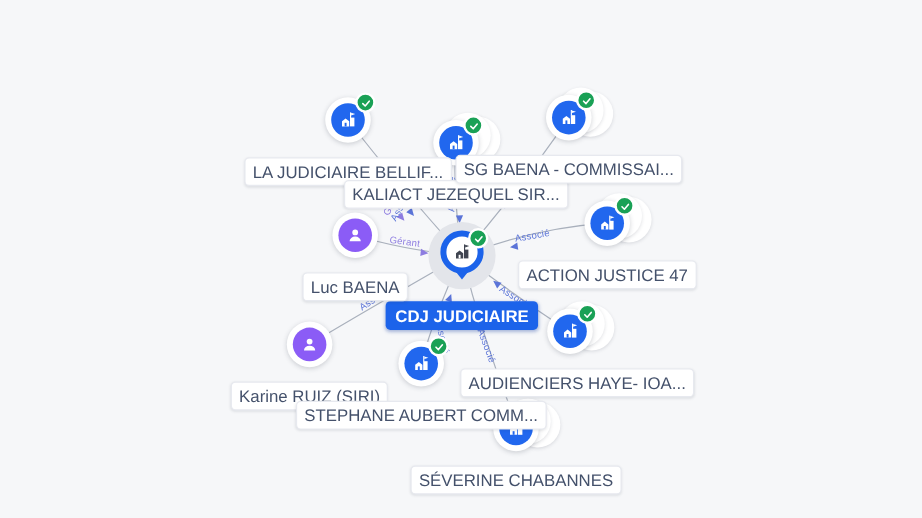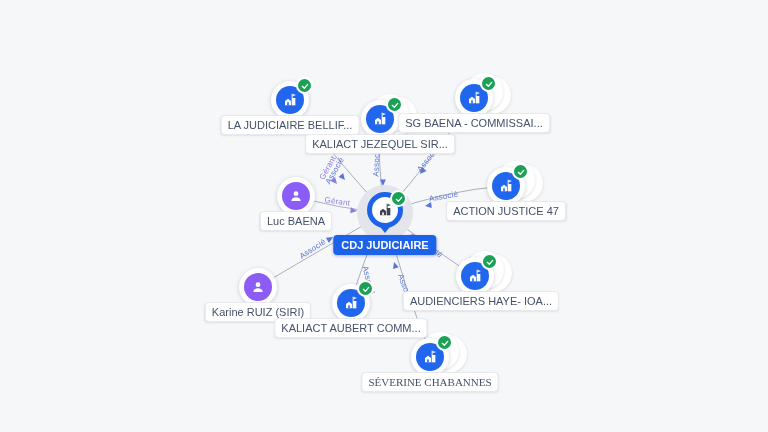--- a/index.html
+++ b/index.html
@@ -23,22 +23,22 @@
   .stack{position:absolute;width:38px;height:38px;border-radius:50%;background:#fff;
          box-shadow:0 1px 3px rgba(40,50,70,.15);transform:translate(-50%,-50%);}
   .inner{width:28px;height:28px;border-radius:50%;display:flex;align-items:center;justify-content:center;}
   .inner.company{background:var(--company-color,#2167ee);}
   .inner.person{background:var(--person-color,#8b5cf6);}
   .badge{position:absolute;top:-4px;right:-4px;width:13px;height:13px;border-radius:50%;
          background:var(--badge-color,#1aa156);border:2px solid #fff;
          display:flex;align-items:center;justify-content:center;z-index:3;}
   .chip{position:absolute;transform:translateX(-50%);white-space:nowrap;
         background:#fff;border:1px solid #e7e9ef;border-radius:4px;
-        padding:3px 6px;font-size:11px;color:var(--chip-text-color,#44516b);
-        box-shadow:0 1px 2px rgba(40,50,70,.10);z-index:4;cursor:pointer;}
+        padding:3px 6px;font-size:14px;color:var(--chip-text-color,#44516b);
+        box-shadow:0 1px 2px rgba(40,50,70,.10);z-index:4;cursor:pointer;margin-top:16px;}
   .chip.central{background:var(--central-label-bg,#1c63ea);color:#fff;font-weight:bold;
         border:none;padding:4px 8px;box-shadow:0 1px 3px rgba(20,60,160,.35);}
   .halo{position:absolute;width:56px;height:56px;border-radius:50%;
         background:#e3e5ea;transform:translate(-50%,-50%);}
   .pin-circle{position:absolute;width:26px;height:26px;border-radius:50%;background:#fff;
         border:5px solid var(--central-label-bg,#1c63ea);transform:translate(-50%,-50%);
         display:flex;align-items:center;justify-content:center;z-index:2;}
   .pin-tip{position:absolute;width:0;height:0;transform:translateX(-50%);
         border-left:8px solid transparent;border-right:8px solid transparent;
         border-top:10px solid var(--central-label-bg,#1c63ea);z-index:1;}
@@ -227,21 +227,21 @@
      </g>
    </svg>
           </div>
           <div class="badge">
             <svg width="8" height="8" viewBox="0 0 24 24">
      <polyline points="4,13 10,19 20,7" fill="none" stroke="#ffffff" stroke-width="4" stroke-linecap="round" stroke-linejoin="round"></polyline>
    </svg>
           </div>
         </div>
       </div>
-      <div class="chip" style="left: 351px; top: 318px;">KALIACT AUBERT COMM...</div>
+      <div class="chip" style="left: 351px; top: 318px;">STEPHANE AUBERT COMM...</div>
       <div class="node" style="left: 475px; top: 276px;">
         <div class="stack" style="left: 37px; top: 16px;"></div>
         <div class="stack" style="left: 29px; top: 13px;"></div>
         <div class="disc">
           <div class="inner company">
             <svg width="16" height="16" viewBox="0 0 24 24">
      <g fill="#ffffff">
        <path d="M4.5 13.5 L9 10 L13.5 13.5 L13.5 20 L4.5 20 Z"></path>
        <rect x="14.5" y="9" width="5.5" height="11"></rect>
        <rect x="14.5" y="2.5" width="1.4" height="7"></rect>
@@ -273,15 +273,15 @@
      </g>
    </svg>
           </div>
           <div class="badge">
             <svg width="8" height="8" viewBox="0 0 24 24">
      <polyline points="4,13 10,19 20,7" fill="none" stroke="#ffffff" stroke-width="4" stroke-linecap="round" stroke-linejoin="round"></polyline>
    </svg>
           </div>
         </div>
       </div>
-      <div class="chip" style="left: 430px; top: 372px; font-family: Liberation Serif, serif;">SÉVERINE CHABANNES</div>
+      <div class="chip" style="left: 430px; top: 372px;">SÉVERINE CHABANNES</div>
     </div>
 </div>
 
 </body></html>

